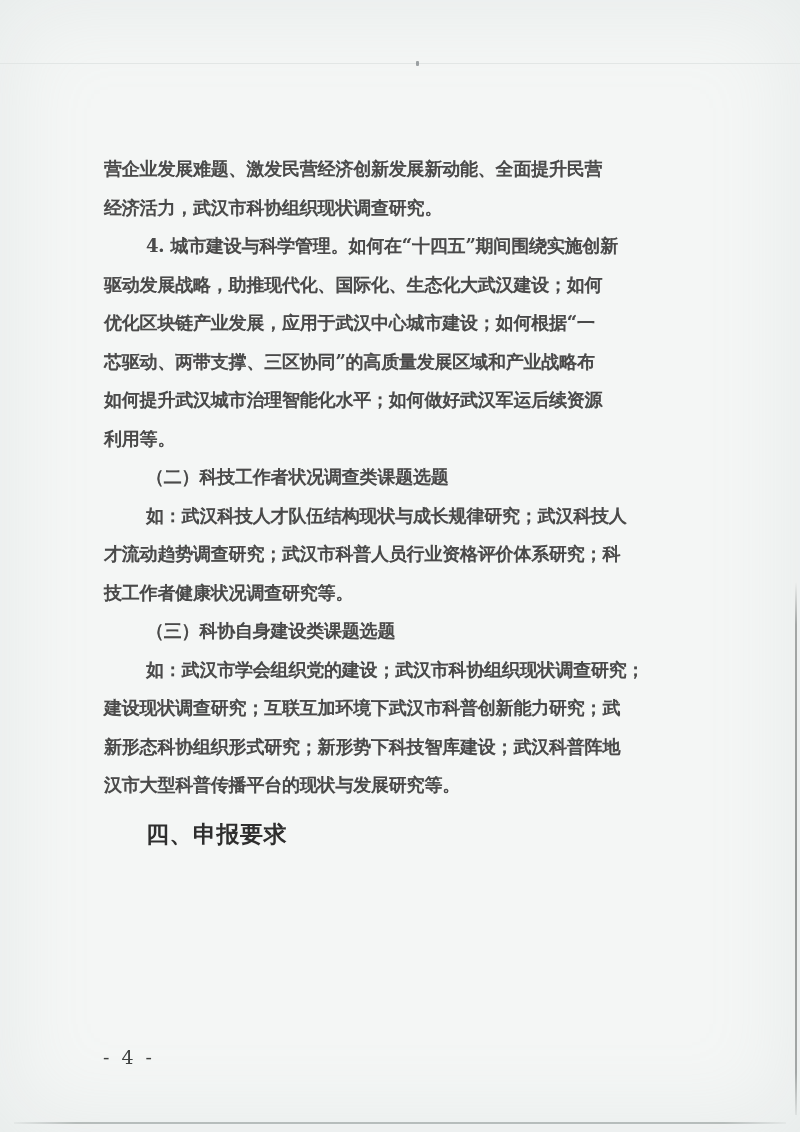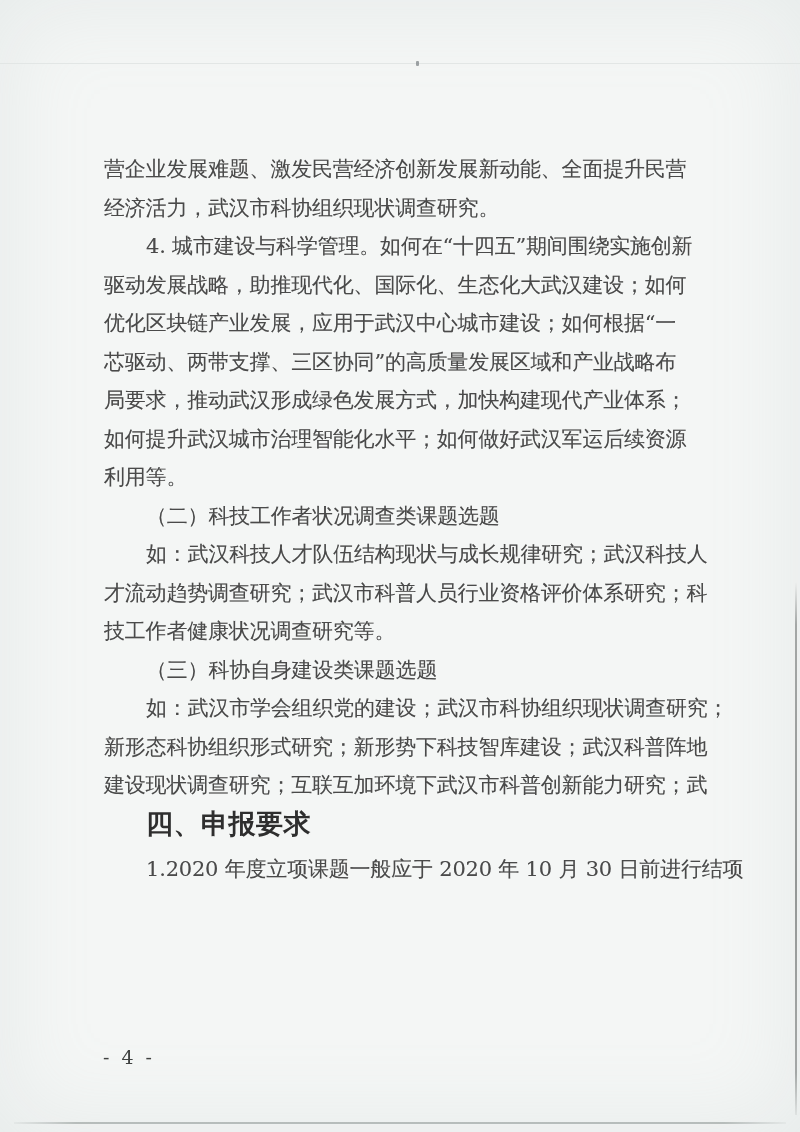--- a/index.html
+++ b/index.html
@@ -14,36 +14,38 @@
     background: var(--paper, #f4f6f5);
     overflow: hidden;
     box-shadow: inset 0 0 90px rgba(176, 190, 188, 0.20);
   }
   .content {
     position: absolute;
     top: 150px; left: 104px; width: 620px;
   }
   .line {
     font-family: "DejaVu Serif", "Liberation Serif", serif;
-    font-size: 21px;
+    font-size: 18px;
     letter-spacing: -0.2px;
     color: var(--ink, #4a4a4a);
     height: 38.5px;
     line-height: 38.5px;
     white-space: nowrap;
     text-shadow: 0 0 0.6px rgba(90,90,90,0.35);
+    font-weight: bold;
   }
   .indent { padding-left: 42px; }
   .heading {
     font-family: "DejaVu Sans", "Liberation Sans", sans-serif;
     font-weight: 700;
-    font-size: 27px;
+    font-size: 23px;
     letter-spacing: 0.5px;
     color: var(--ink-heading, #2e2e2e);
     text-shadow: none;
+    margin-top: 10px;
     margin-bottom: 7px;
   }
   .page-number {
     position: absolute;
     left: 103px; top: 1046px;
     font-family: "DejaVu Serif", "Liberation Serif", serif;
     font-size: 19px;
     letter-spacing: 3px;
     color: #3f4140;
   }
@@ -87,33 +89,32 @@
   <div class="scan-hline"></div>
   <div class="scan-speck"></div>
 
   <div class="content">
     <div class="line">营企业发展难题、激发民营经济创新发展新动能、全面提升民营</div>
     <div class="line">经济活力，武汉市科协组织现状调查研究。</div>
     <div class="line indent">4. 城市建设与科学管理。如何在“十四五”期间围绕实施创新</div>
     <div class="line">驱动发展战略，助推现代化、国际化、生态化大武汉建设；如何</div>
     <div class="line">优化区块链产业发展，应用于武汉中心城市建设；如何根据“一</div>
     <div class="line">芯驱动、两带支撑、三区协同”的高质量发展区域和产业战略布</div>
-    <div class="line">局要求，推动武汉形成绿色发展方式，加快构建现代产业体系；</div>
     <div class="line">如何提升武汉城市治理智能化水平；如何做好武汉军运后续资源</div>
     <div class="line">利用等。</div>
     <div class="line indent">（二）科技工作者状况调查类课题选题</div>
     <div class="line indent">如：武汉科技人才队伍结构现状与成长规律研究；武汉科技人</div>
     <div class="line">才流动趋势调查研究；武汉市科普人员行业资格评价体系研究；科</div>
     <div class="line">技工作者健康状况调查研究等。</div>
     <div class="line indent">（三）科协自身建设类课题选题</div>
     <div class="line indent">如：武汉市学会组织党的建设；武汉市科协组织现状调查研究；</div>
+    <div class="line">建设现状调查研究；互联互加环境下武汉市科普创新能力研究；武</div>
     <div class="line">新形态科协组织形式研究；新形势下科技智库建设；武汉科普阵地</div>
-    <div class="line">建设现状调查研究；互联互加环境下武汉市科普创新能力研究；武</div>
+    <div class="line">汉市大型科普传播平台的现状与发展研究等。</div>
     <div class="line indent heading">四、申报要求</div>
-    <div class="line indent">1.2020 年度立项课题一般应于 2020 年 10 月 30 日前进行结项</div>
   </div>
 
   <div class="page-number">- 4 -</div>
 
   <div class="scan-right-edge"></div>
   <div class="scan-bottom-edge"></div>
 
 </div>
 
 </body></html>

